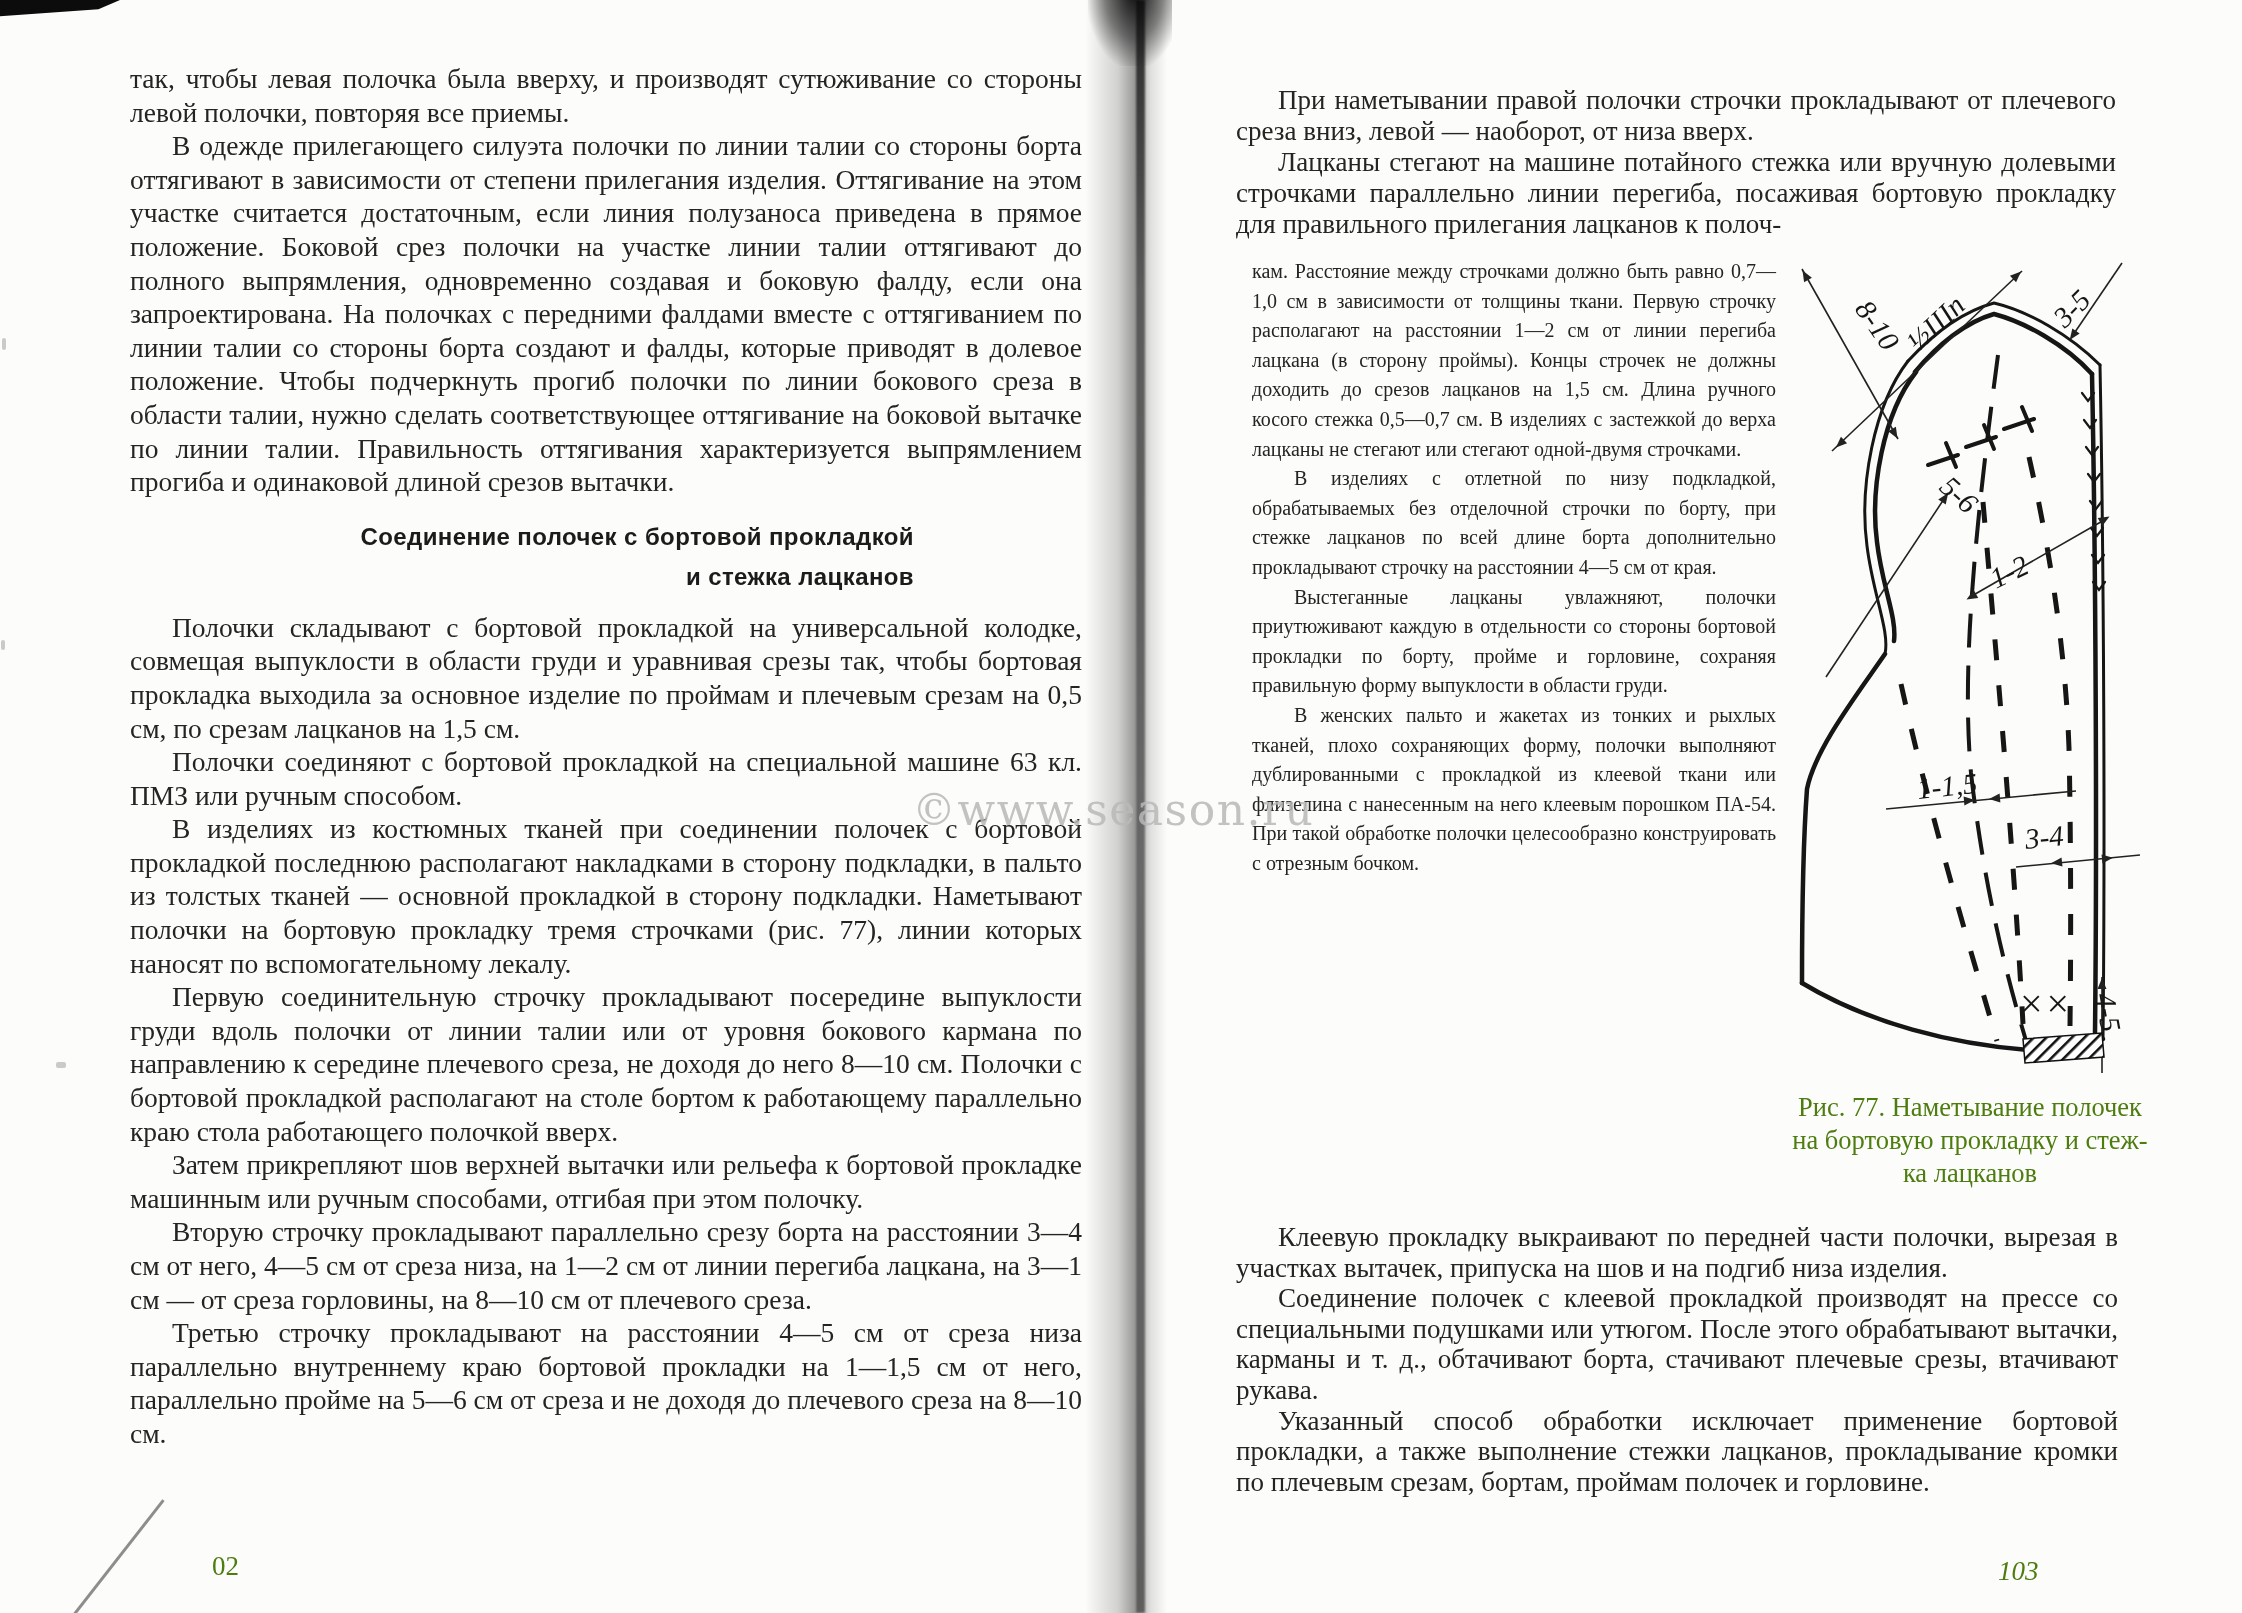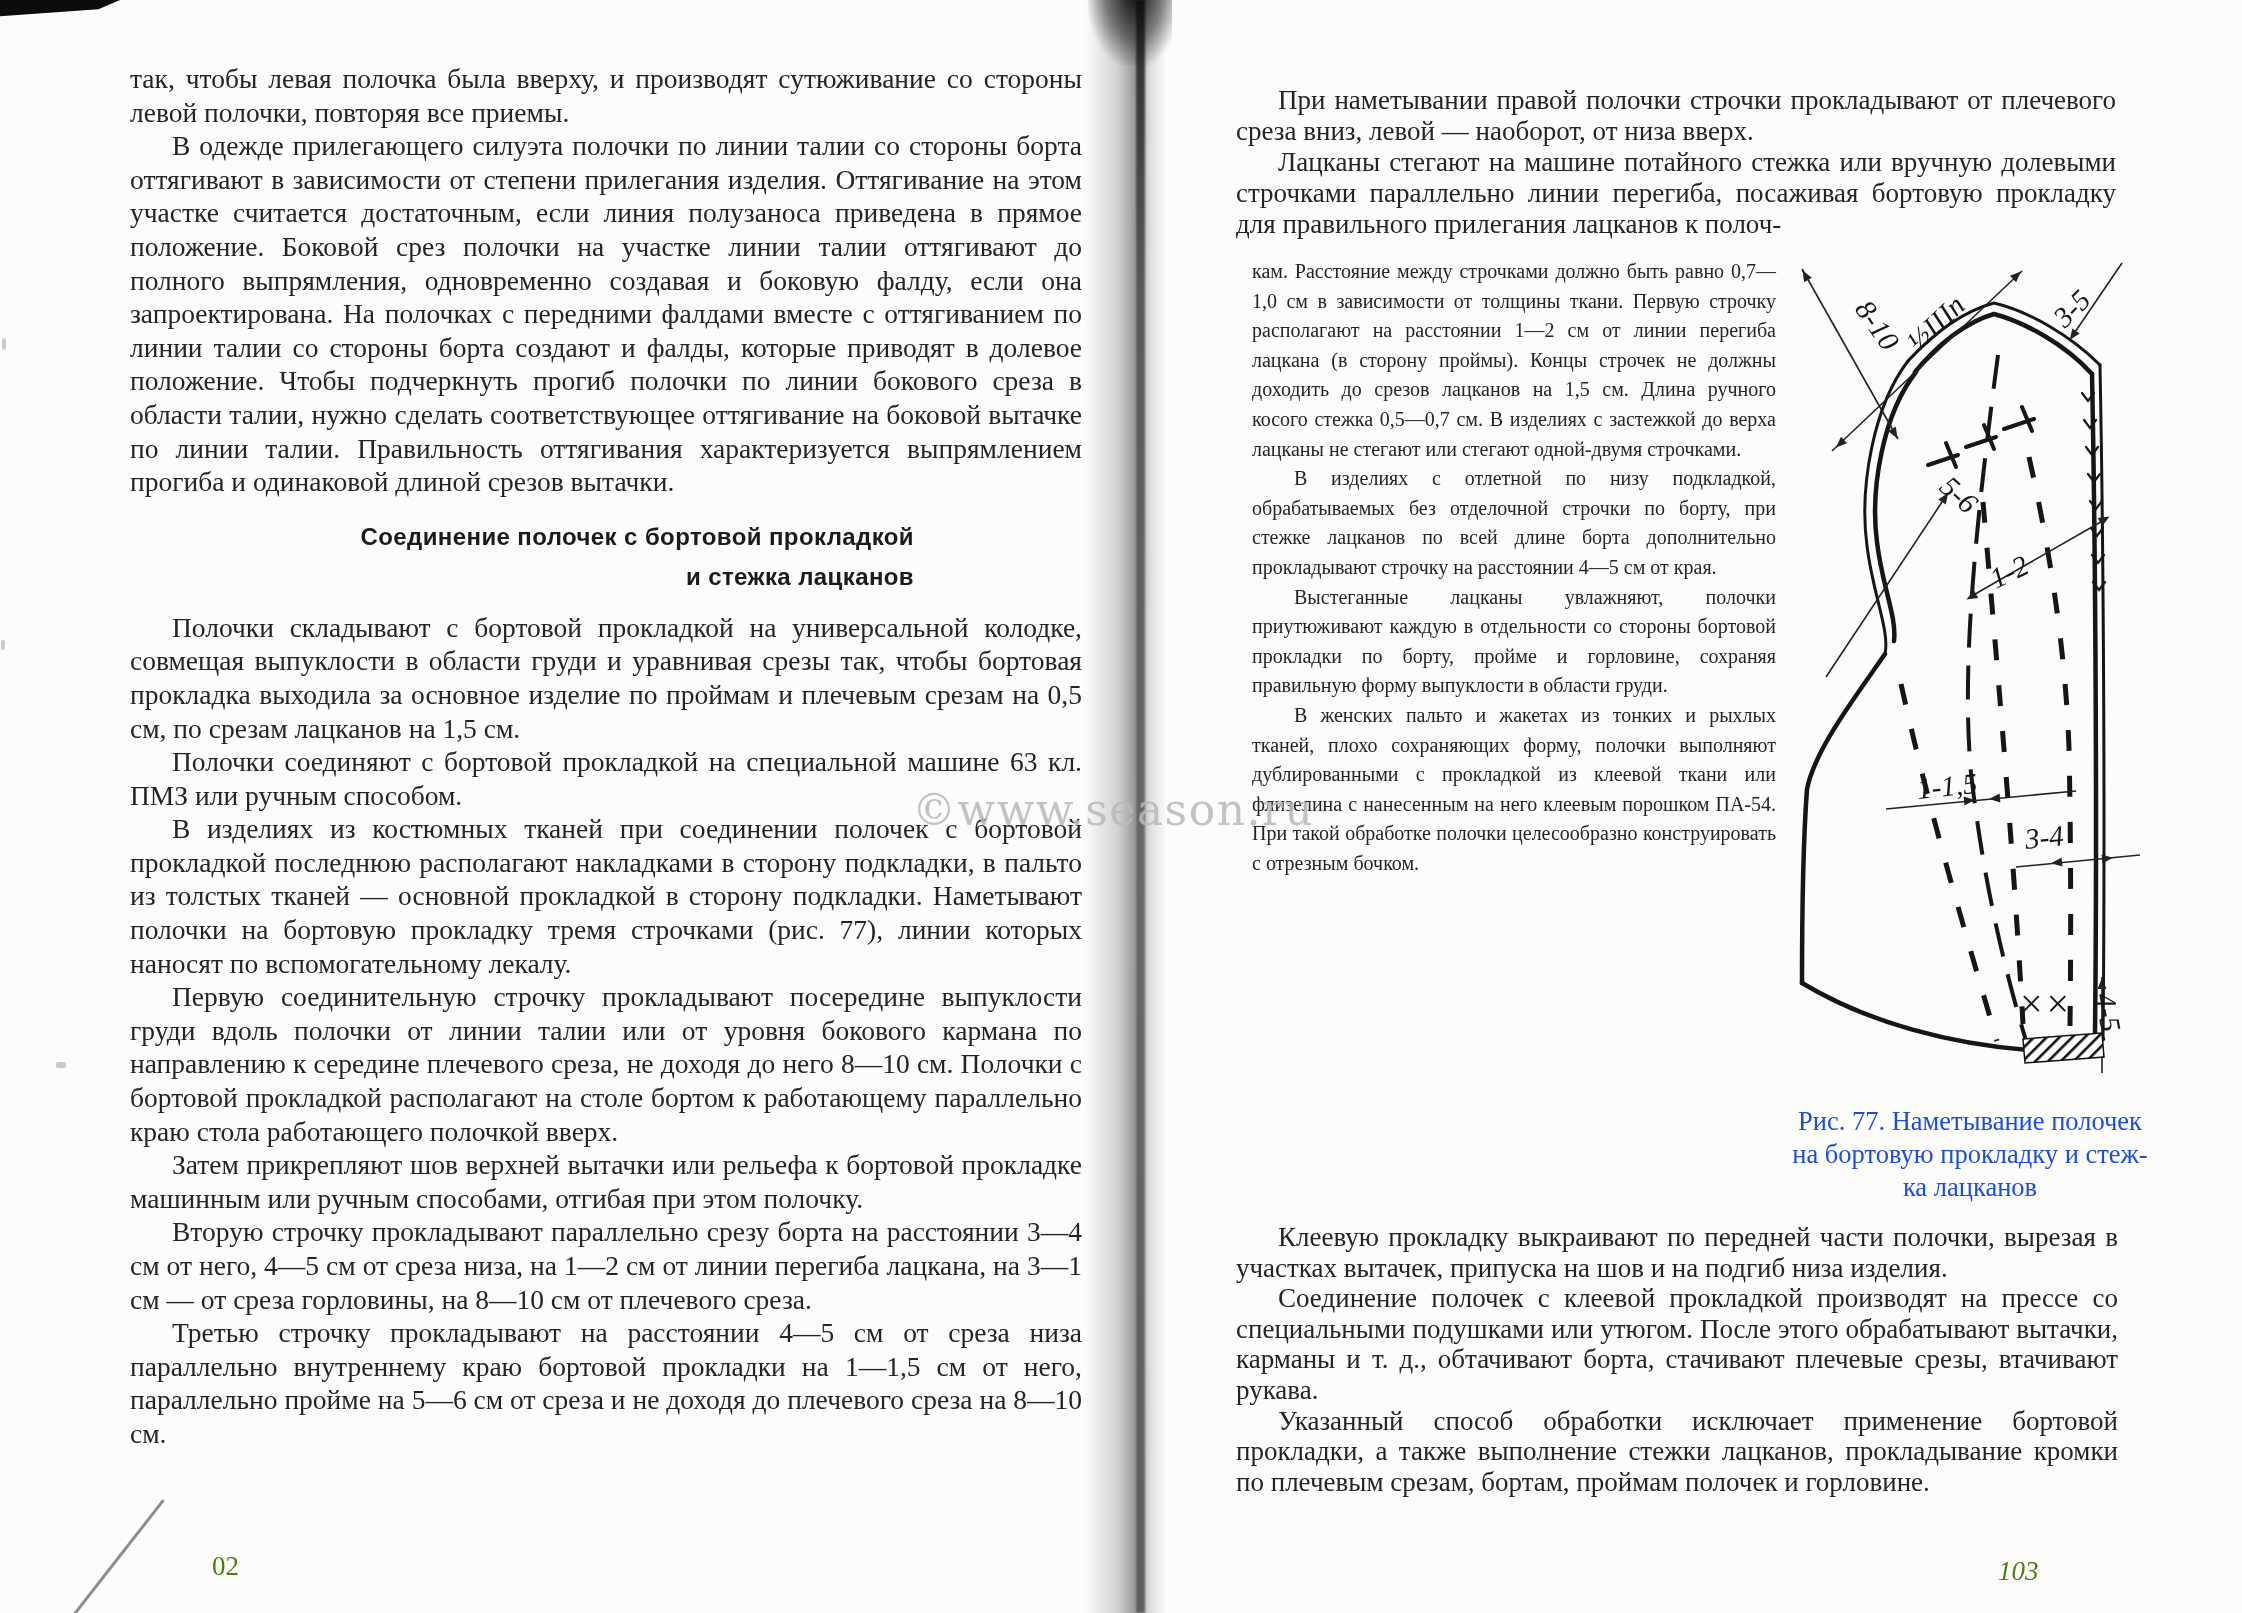--- a/index.html
+++ b/index.html
@@ -18,21 +18,21 @@
   .rp-col{position:absolute;top:172px;left:16px;width:524px;font-size:20px;line-height:29.6px;}
   .rp-bottom{position:absolute;top:1137px;left:0;width:882px;line-height:30.6px;}
   h2.heading{
     font-family:"Liberation Sans", sans-serif;font-weight:bold;
     font-size:24px;line-height:40px;letter-spacing:.4px;color:#1b1b1b;
     text-align:right;padding-right:168px;margin:18px 0 14px 0;
   }
   
   .fig{position:absolute;left:533px;top:158px;width:402px;margin:0;}
   .fig svg{display:block;}
-  .figcap{font-size:26.5px;line-height:33px;text-align:center;margin-top:32px;color:#1d4ed8;}
+  .figcap{font-size:26.5px;line-height:33px;text-align:center;margin-top:18px;color:#4d7c0f;}
   .dim-label{font-family:"Liberation Serif", serif;font-style:italic;fill:#161616;}
   
   .gutter-band{
     position:absolute;left:1085px;top:0;width:82px;height:1613px;z-index:2;pointer-events:none;
     background:linear-gradient(90deg, rgba(110,110,110,0) 0%, rgba(110,110,110,.30) 40%,
                rgba(75,75,75,.55) 60%, rgba(120,120,120,.22) 80%, rgba(120,120,120,0) 100%);
   }
   .gutter-core{
     position:absolute;left:1136px;top:0;width:9px;height:1613px;z-index:2;pointer-events:none;opacity:.85;
     background:linear-gradient(180deg,#141414 0%,#4a4a4a 18%,#5c5c5c 55%,#4f4f4f 100%);

